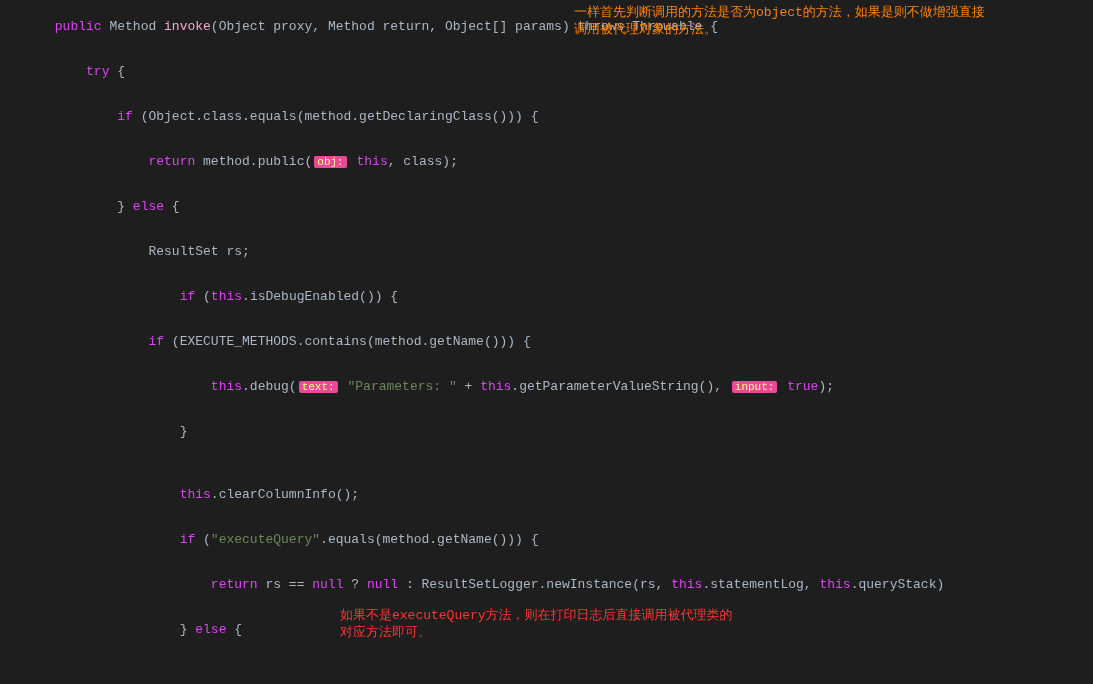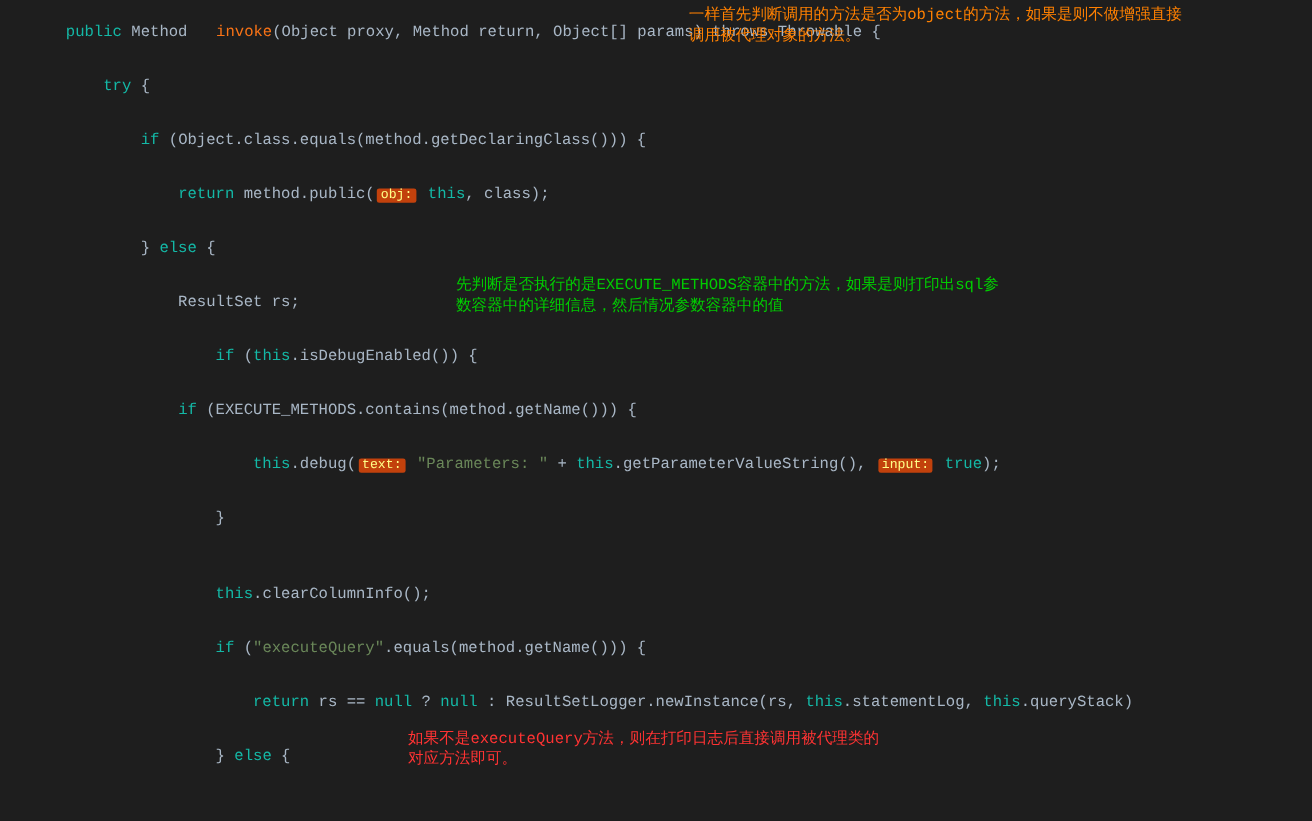--- a/index.html
+++ b/index.html
@@ -24,29 +24,29 @@
       min-height: 18px;
       padding: 0 8px;
       white-space: pre;
       position: relative;
     }
     .line-content {
       flex: 1;
       white-space: pre;
     }
     
-    .kw { color: #14b8a6; }
-    .method { color: #f97316; margin-left: 16px; }
+    .kw { color: #d946ef; }
+    .method { color: #f9a8d4; }
     .string { color: #6a8759; }
     .plain { color: #a9b7c6; }
     .cn-orange { color: #ff8000; font-size: 13px; }
     .cn-green { color: #00cc00; font-size: 13px; }
     .cn-red { color: #ff3333; font-size: 13px; }
     .inline-label {
-      background: #c2410c;
+      background: #ec4899;
       color: #ffff88;
       font-size: 11px;
       padding: 0 3px;
       border-radius: 2px;
       margin: 0 2px;
     }
   </style>
 </head>
 <body>
 
@@ -80,21 +80,20 @@
   <div class="line">
     <span class="line-content">
       <span class="plain">        } </span><span class="kw">else</span><span class="plain"> {</span>
     </span>
   </div>
 
   <div class="line">
     <span class="line-content">
       <span class="plain">            ResultSet rs;</span>
     </span>
-    <span class="cn-green" style="position:absolute;left:380px;top:0;max-width:710px;white-space:normal;line-height:17px;">先判断是否执行的是EXECUTE_METHODS容器中的方法，如果是则打印出sql参<br>数容器中的详细信息，然后情况参数容器中的值</span>
   </div>
 
   <div class="line">
     <span class="line-content">
       <span class="plain">                </span><span class="kw">if</span><span class="plain"> (</span><span class="kw">this</span><span class="plain">.isDebugEnabled()) {</span>
     </span>
   </div>
 
   <div class="line">
     <span class="line-content">

